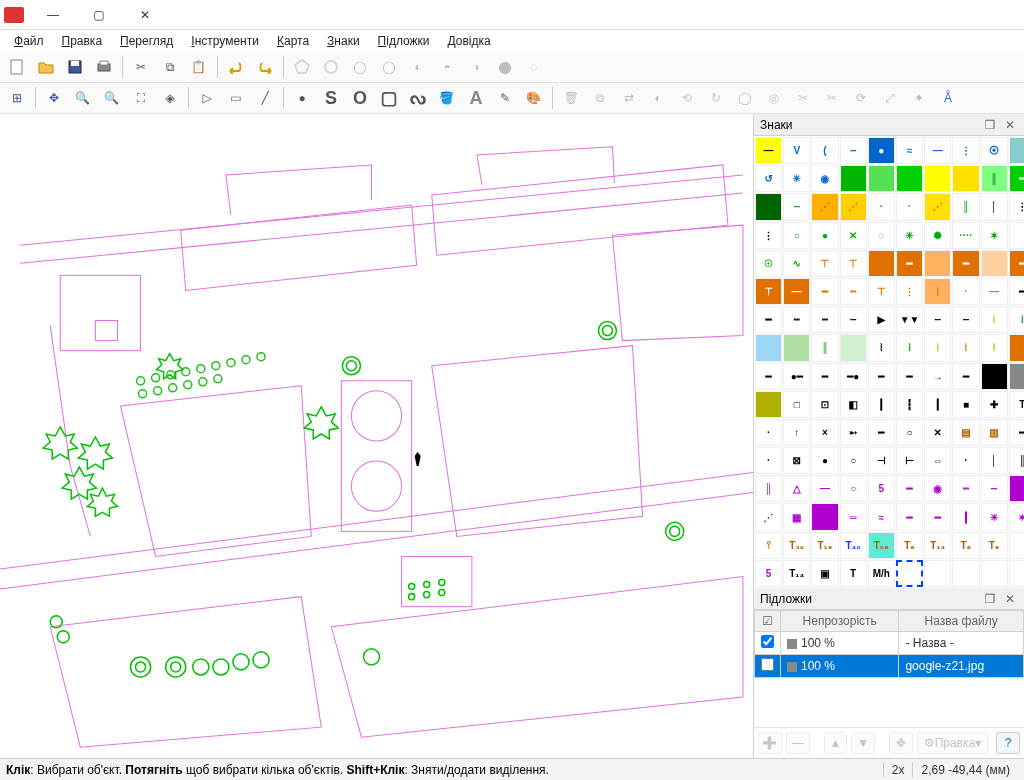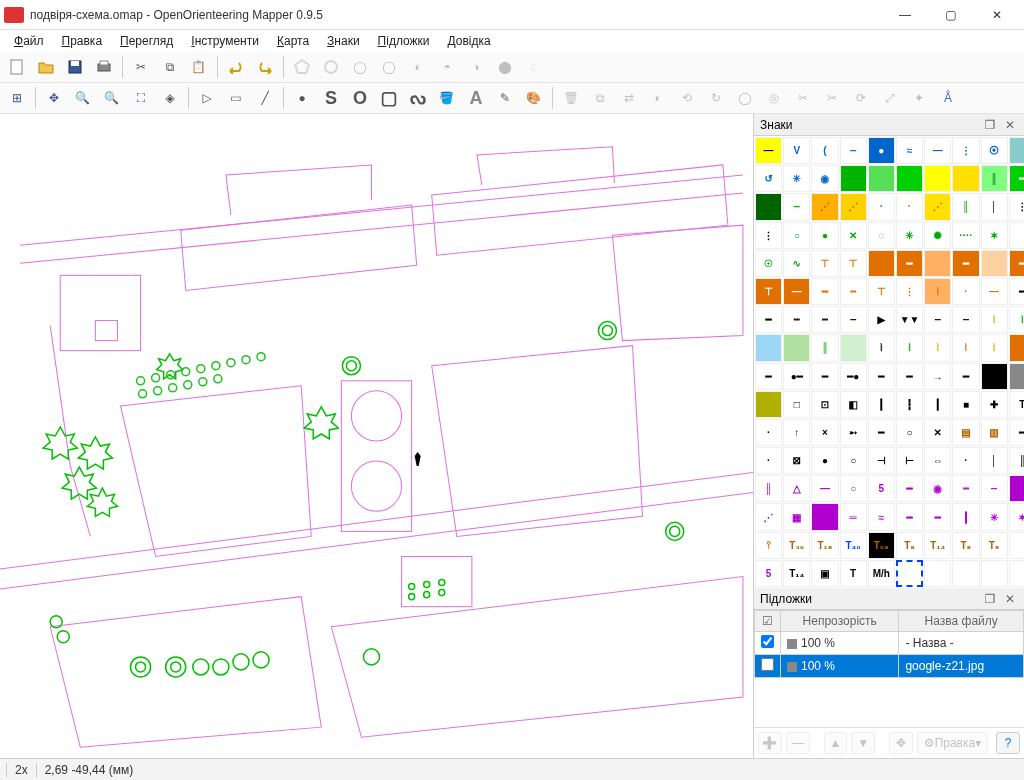--- a/index.html
+++ b/index.html
@@ -37,21 +37,20 @@
 .statusbar { height: 22px; border-top: 1px solid #d0d0d0; display: flex; align-items: center; font-size: 11px; padding: 0 6px; background: #f4f4f4; }
 .statusbar .st-left { flex: 1; }
 .statusbar .st-seg { padding: 0 8px; border-left: 1px solid #ccc; color: #333; }
 .swatch { display:inline-block; width:10px; height:10px; background:#888; margin-right:4px; vertical-align:middle;}
 </style>
 </head>
 <body>
 
 <div class="titlebar">
   <div class="app-icon"></div>
-  <div class="title">подвіря-схема.omap - OpenOrienteering Mapper 0.9.5</div>
   <div class="winbtns">
     <div class="winbtn">—</div>
     <div class="winbtn">▢</div>
     <div class="winbtn">✕</div>
   </div>
 </div>
 
 <div class="menubar" id="menubar">
     <span><u>Ф</u>айл</span>
     <span><u>П</u>равка</span>
@@ -382,21 +381,21 @@
         <div class="sym" style="background: rgb(255, 255, 255); color: rgb(176, 0, 208);">≈</div>
         <div class="sym" style="background: rgb(255, 255, 255); color: rgb(176, 0, 208);">━</div>
         <div class="sym" style="background: rgb(255, 255, 255); color: rgb(176, 0, 208);">━</div>
         <div class="sym" style="background: rgb(255, 255, 255); color: rgb(176, 0, 208);">┃</div>
         <div class="sym" style="background: rgb(255, 255, 255); color: rgb(176, 0, 208);">✳</div>
         <div class="sym" style="background: rgb(255, 255, 255); color: rgb(176, 0, 208);">✶</div>
         <div class="sym" style="background: rgb(255, 255, 255); color: rgb(224, 112, 0);">⫯</div>
         <div class="sym" style="background: rgb(255, 255, 255); color: rgb(176, 96, 0);">T₃₆</div>
         <div class="sym" style="background: rgb(255, 255, 255); color: rgb(176, 96, 0);">T₁₈</div>
         <div class="sym" style="background: rgb(255, 255, 255); color: rgb(0, 64, 255);">T₄₀</div>
-        <div class="sym" style="background: #000000; color: rgb(176, 96, 0);">T₅₈</div>
+        <div class="sym" style="background: #5eead4; color: rgb(176, 96, 0);">T₅₈</div>
         <div class="sym" style="background: rgb(255, 255, 255); color: rgb(176, 96, 0);">T₈</div>
         <div class="sym" style="background: rgb(255, 255, 255); color: rgb(176, 96, 0);">T₁₄</div>
         <div class="sym" style="background: rgb(255, 255, 255); color: rgb(176, 96, 0);">T₈</div>
         <div class="sym" style="background: rgb(255, 255, 255); color: rgb(176, 96, 0);">T₈</div>
         <div class="sym" style="background: rgb(255, 255, 255); color: rgb(0, 0, 0);"></div>
         <div class="sym" style="background: rgb(255, 255, 255); color: rgb(176, 0, 208);">5</div>
         <div class="sym" style="background: rgb(255, 255, 255); color: rgb(0, 0, 0);">T₁₄</div>
         <div class="sym" style="background: rgb(255, 255, 255); color: rgb(0, 0, 0);">▣</div>
         <div class="sym" style="background: rgb(255, 255, 255); color: rgb(0, 0, 0);">T</div>
         <div class="sym" style="background: rgb(255, 255, 255); color: rgb(0, 0, 0);">M/h</div>
@@ -446,15 +445,16 @@
         <div class="tbtn disabled">✥</div>
         <div class="tbtn disabled" style="width:auto;padding:0 6px">⚙ <span>Правка</span> ▾</div>
         <div style="flex:1"></div>
         <div class="tbtn" style="color:#0078d7">?</div>
       </div>
     </div>
   </div>
 </div>
 
 <div class="statusbar">
+  <div class="st-left" id="status-hint"><b>Клік</b>: Вибрати об'єкт. <b>Потягніть</b> щоб вибрати кілька об'єктів. <b>Shift+Клік</b>: Зняти/додати виділення.</div>
   <div class="st-seg">2x</div>
   <div class="st-seg">2,69 -49,44 (мм)</div>
 </div>
 
 </body></html>

